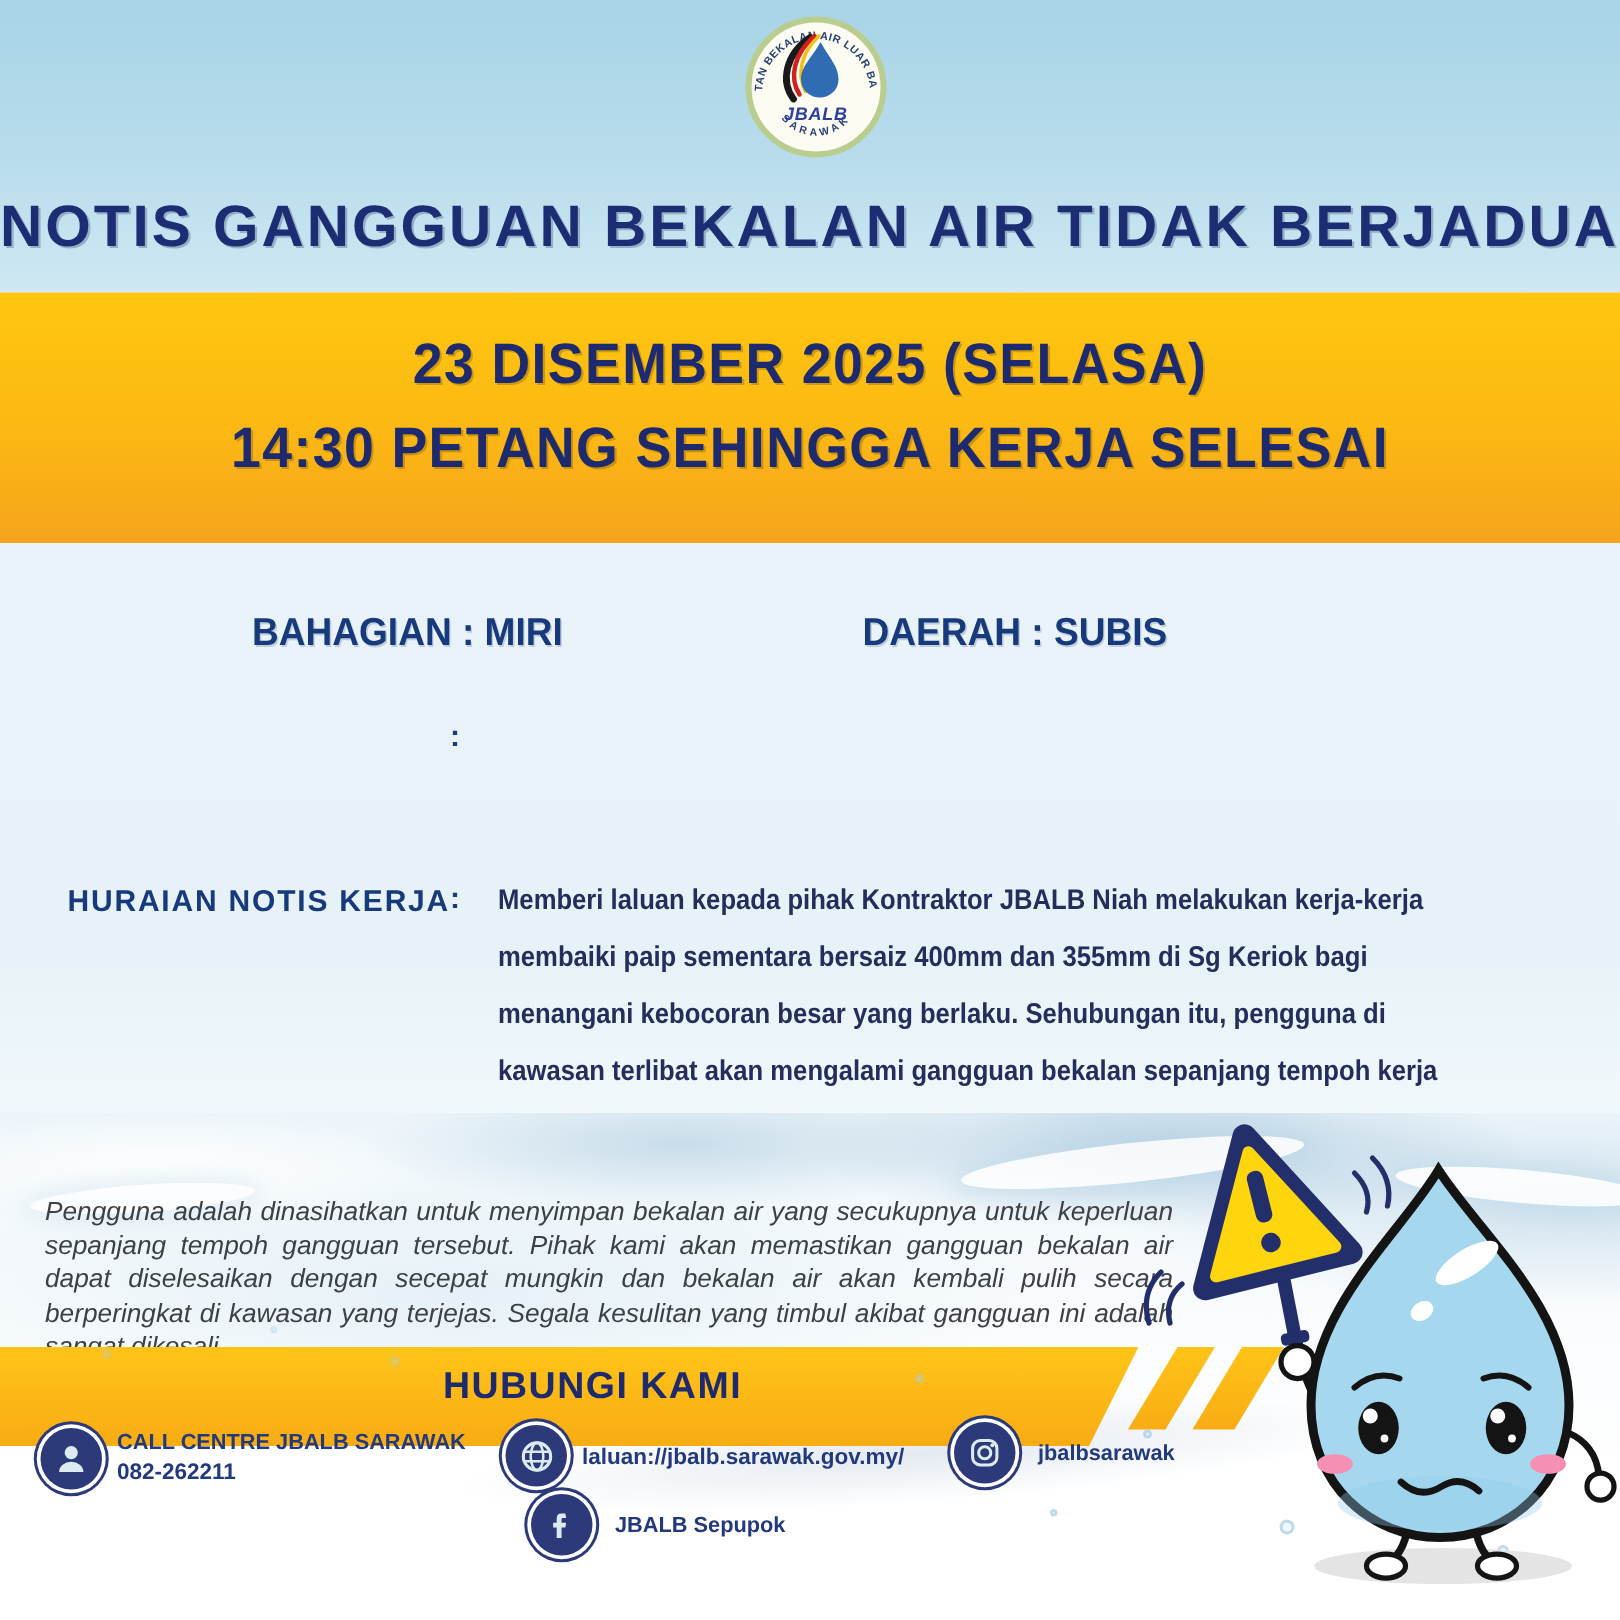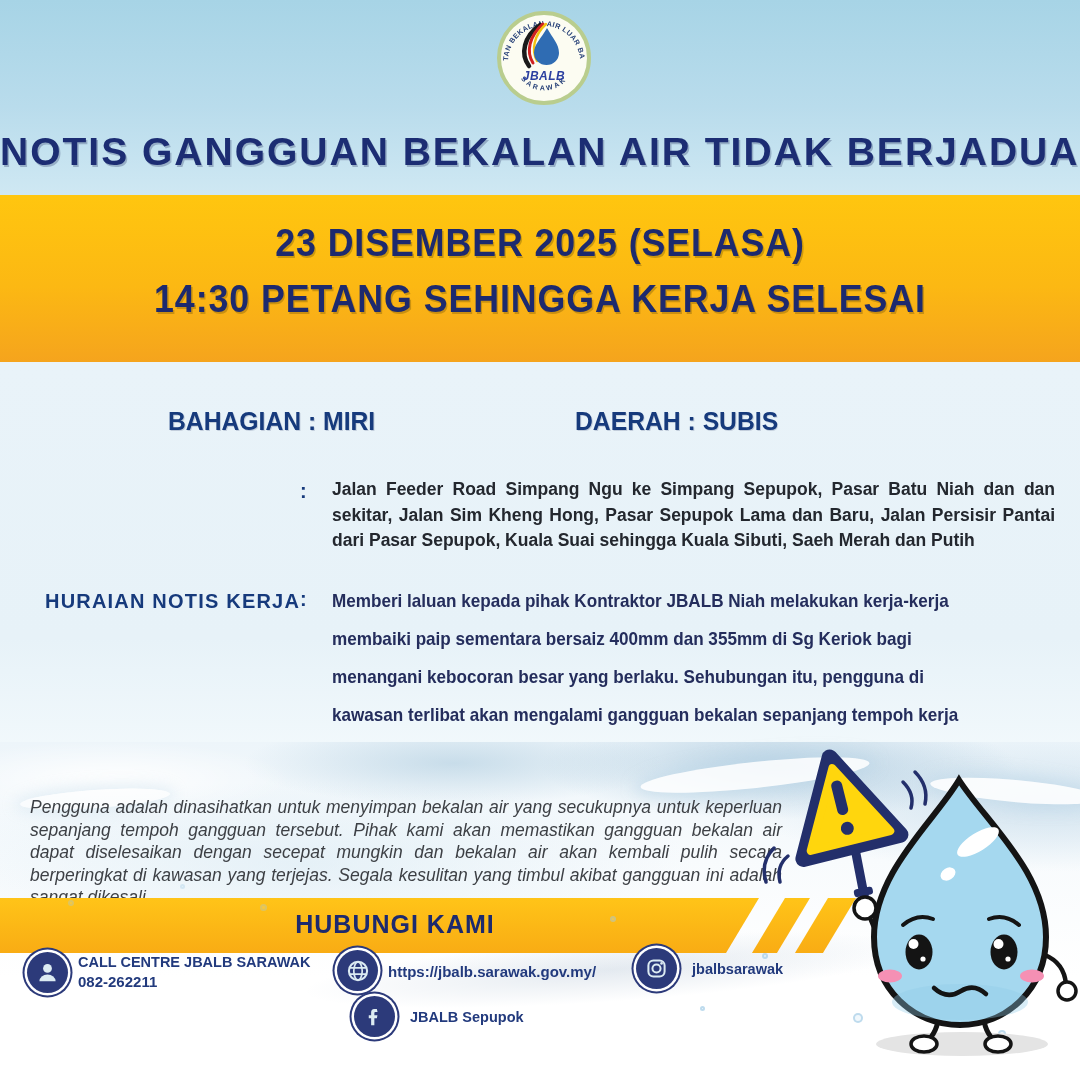--- a/index.html
+++ b/index.html
@@ -58,21 +58,21 @@
   .wavestreak { border-radius:50%; background:rgba(255,255,255,.85);
                 box-shadow:0 0 14px 6px rgba(190,215,232,.55); }
   .swirl { left:300px; top:938px; width:620px; height:64px; border-radius:50%;
            background:radial-gradient(ellipse at center, rgba(120,150,180,.20), rgba(120,150,180,0) 70%);
            transform:rotate(-4deg); }
 
   .advisory { left:30px; top:796px; width:752px; font-size:17.5px; font-style:italic;
               color:#3d4045; line-height:22.6px; text-align:justify; }
 
   
-  .gold-banner { left:0; top:898px; width:800px; height:55px;
+  .gold-banner { left:0; top:898px; width:800px; height:66px;
                  background:linear-gradient(180deg,#ffc418 0%,#f9ac14 100%);
                  clip-path:polygon(0 0, 759px 0, 726px 100%, 0 100%); }
   .gold-banner-text { position:absolute; left:0; top:12px; width:790px; text-align:center;
                       font-size:25px; font-weight:bold; color:#1d2a6e; letter-spacing:1px; }
   .stripe { top:898px; height:55px; background:linear-gradient(180deg,#ffc418,#f9ac14);
             transform:skewX(-31deg); transform-origin:top left; }
   .stripe.s1 { left:785px; width:25px; }
   .stripe.s2 { left:828px; width:28px; }
 
   
@@ -123,21 +123,20 @@
   <div class="abs band"></div>
   <div class="band-line l1">23 DISEMBER 2025 (SELASA)</div>
   <div class="band-line l2">14:30 PETANG SEHINGGA KERJA SELESAI</div>
 
   <div class="abs bodybg"></div>
 
   <div class="abs region bahagian"><span>BAHAGIAN</span><span> : </span><span>MIRI</span></div>
   <div class="abs region daerah"><span>DAERAH</span><span> : </span><span>SUBIS</span></div>
 
   <div class="abs sec-colon kawasan-colon">:</div>
-  <div class="abs kawasan-text">Jalan Feeder Road Simpang Ngu ke Simpang Sepupok, Pasar Batu Niah dan dan sekitar, Jalan Sim Kheng Hong, Pasar Sepupok Lama dan Baru, Jalan Persisir Pantai dari Pasar Sepupok, Kuala Suai sehingga Kuala Sibuti, Saeh Merah dan Putih</div>
 
   <div class="abs sec-label huraian-label">HURAIAN NOTIS KERJA</div>
   <div class="abs sec-colon huraian-colon">:</div>
   <div class="abs hline" style="top:590px;">Memberi laluan kepada pihak Kontraktor JBALB Niah melakukan kerja-kerja</div>
   <div class="abs hline" style="top:628px;">membaiki paip sementara bersaiz 400mm dan 355mm di Sg Keriok bagi</div>
   <div class="abs hline" style="top:666px;">menangani kebocoran besar yang berlaku. Sehubungan itu, pengguna di</div>
   <div class="abs hline" style="top:704px;">kawasan terlibat akan mengalami gangguan bekalan sepanjang tempoh kerja</div>
   <div class="abs hline" style="top:742px;">dijalankan.</div>
 
   <div class="abs splash"></div>
@@ -165,21 +164,21 @@
     <span class="l2">082-262211</span>
   </div>
 
   <div class="abs cicon" style="left:337px;top:950px;">
     <svg width="28" height="28" viewBox="0 0 40 40">
       <circle cx="20" cy="20" r="13" fill="none" stroke="#dcebf2" stroke-width="3"></circle>
       <ellipse cx="20" cy="20" rx="6" ry="13" fill="none" stroke="#dcebf2" stroke-width="2.4"></ellipse>
       <path d="M8,15.5 h24 M8,24.5 h24" stroke="#dcebf2" stroke-width="2.4"></path>
     </svg>
   </div>
-  <div class="abs ctext" style="left:388px;top:963px;font-size:15px;">https://jbalb.sarawak.gov.my/</div>
+  <div class="abs ctext" style="left:388px;top:963px;font-size:15px;">laluan://jbalb.sarawak.gov.my/</div>
 
   <div class="abs cicon" style="left:636px;top:948px;">
     <svg width="27" height="27" viewBox="0 0 40 40">
       <rect x="8" y="8" width="24" height="24" rx="7.5" fill="none" stroke="#dcebf2" stroke-width="3"></rect>
       <circle cx="20" cy="20" r="6" fill="none" stroke="#dcebf2" stroke-width="3"></circle>
       <circle cx="27.5" cy="12.5" r="2" fill="#dcebf2"></circle>
     </svg>
   </div>
   <div class="abs ctext" style="left:692px;top:961px;">jbalbsarawak</div>
 

